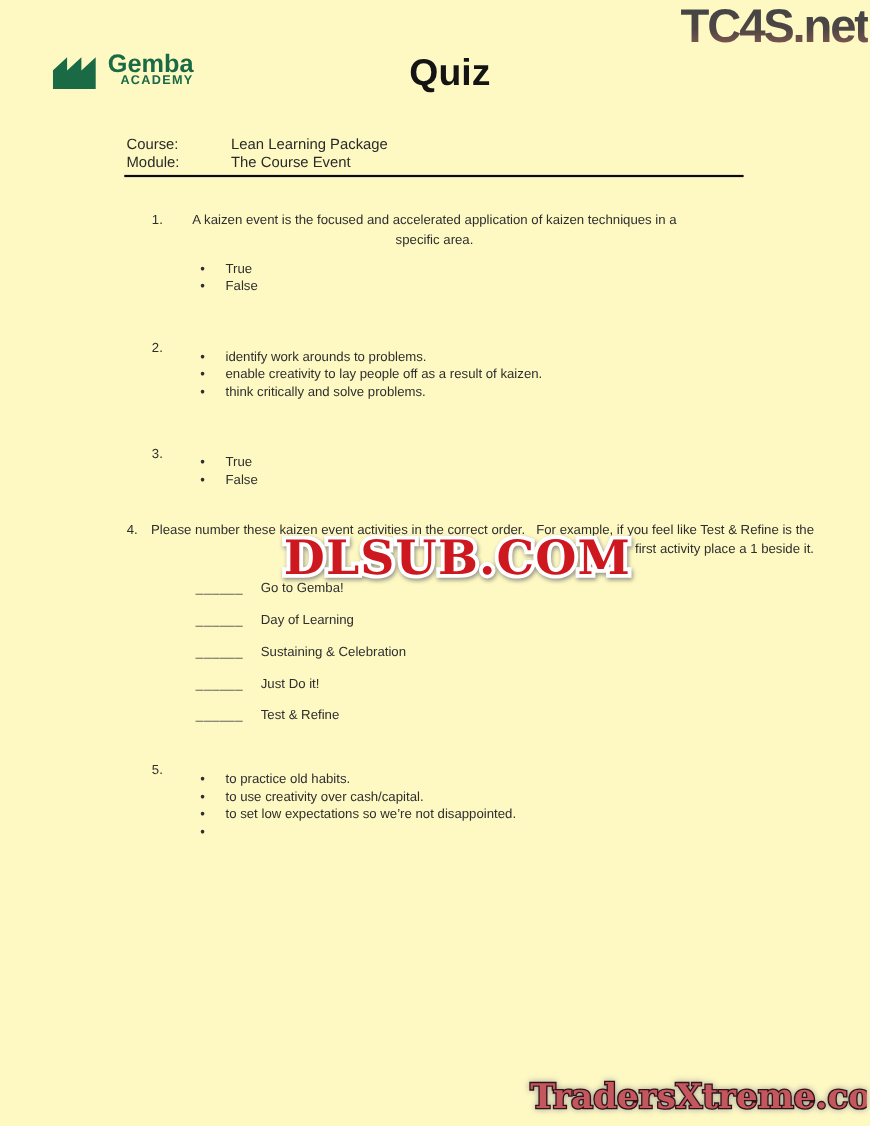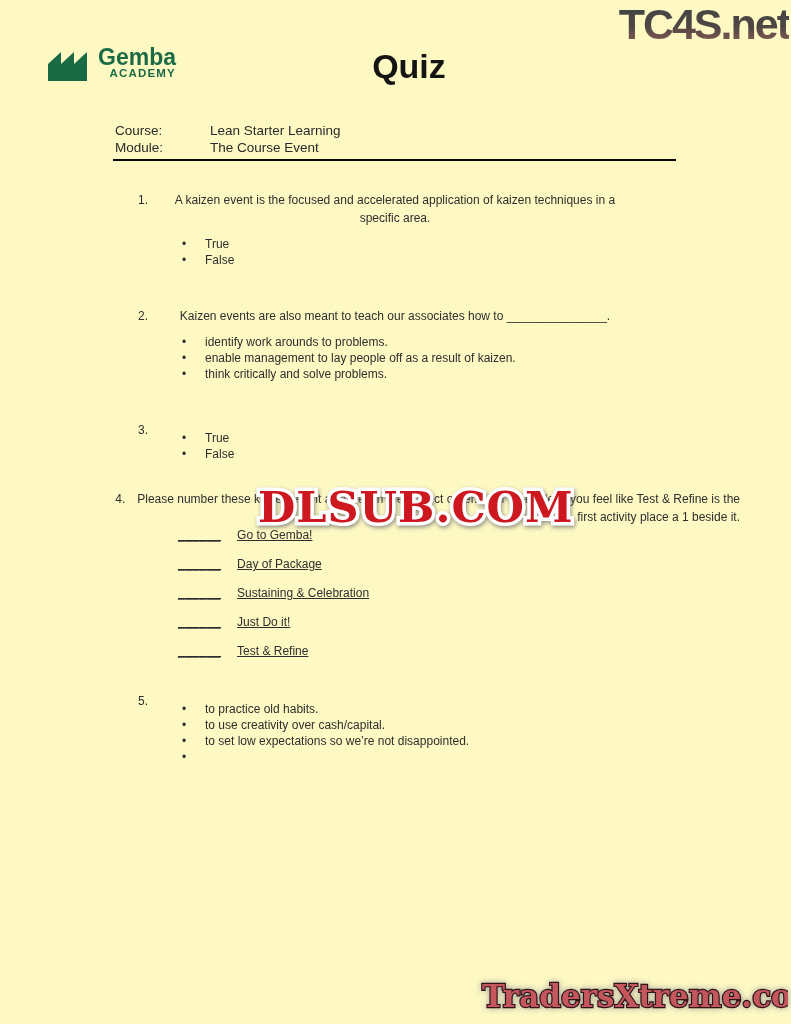--- a/index.html
+++ b/index.html
@@ -56,21 +56,21 @@
   .q2 { margin-top:39px; }
   .q3 { margin-top:39px; }
   .q5 { margin-top:32px; }
   .opts { margin-top:9px; margin-left:20px; }
   .opt { display:flex; line-height:16px; }
   .dot { width:23px; flex:none; font-size:12px; }
 
   .q4wrap { margin-top:28px; margin-left:108px; width:632px; font-size:12px; line-height:18px; }
   .q4text { white-space:pre-wrap;text-align:right; }
   .q4num { margin-right:12px; }
-  .q4items { margin-top:1px; margin-left:70px;text-decoration:underline; }
+  .q4items { margin-top:18px; margin-left:70px; }
   .q4item { line-height:17px; margin-bottom:12px; display:flex; align-items:flex-end; }
   .blank { color:#4a4a4a; letter-spacing:0.5px; margin-right:16px; flex:none; }
 </style>
 </head>
 <body>
 
 <div class="page">
 
   <div class="wm-tc4s">TC4S.net</div>
 
@@ -84,21 +84,21 @@
     </div>
   </div>
 
   <h1 class="title">Quiz</h1>
 
   <div class="content">
 
     <div class="meta">
       <div class="meta-row">
         <span class="meta-label">Course:</span>
-        <span class="meta-value">Lean Starter Learning</span>
+        <span class="meta-value">Lean Learning Package</span>
       </div>
       <div class="meta-row">
         <span class="meta-label">Module:</span>
         <span class="meta-value">The Course Event</span>
       </div>
     </div>
 
     <div class="q q1">
       <span class="qnum">1.</span>
       <div class="qbody">
@@ -112,29 +112,28 @@
             <span class="dot">•</span>
             <span class="opt-label">False</span>
           </div>
         </div>
       </div>
     </div>
 
     <div class="q q2">
       <span class="qnum">2.</span>
       <div class="qbody">
-        <p class="qtext">Kaizen events are also meant to teach our associates how to _______________.</p>
         <div class="opts">
           <div class="opt">
             <span class="dot">•</span>
             <span class="opt-label">identify work arounds to problems.</span>
           </div>
           <div class="opt">
             <span class="dot">•</span>
-            <span class="opt-label">enable management to lay people off as a result of kaizen.</span>
+            <span class="opt-label">enable creativity to lay people off as a result of kaizen.</span>
           </div>
           <div class="opt">
             <span class="dot">•</span>
             <span class="opt-label">think critically and solve problems.</span>
           </div>
         </div>
       </div>
     </div>
 
     <div class="q q3">
@@ -155,21 +154,21 @@
 
     <div class="q4wrap">
       <p class="q4text"><span class="q4num">4.</span><span>Please number these kaizen event activities in the correct order.   For example, if you feel like Test &amp; Refine is the first activity place a 1 beside it.</span></p>
       <div class="q4items">
         <div class="q4item">
           <span class="blank">______</span>
           <span class="q4label">Go to Gemba!</span>
         </div>
         <div class="q4item">
           <span class="blank">______</span>
-          <span class="q4label">Day of Package</span>
+          <span class="q4label">Day of Learning</span>
         </div>
         <div class="q4item">
           <span class="blank">______</span>
           <span class="q4label">Sustaining &amp; Celebration</span>
         </div>
         <div class="q4item">
           <span class="blank">______</span>
           <span class="q4label">Just Do it!</span>
         </div>
         <div class="q4item">

